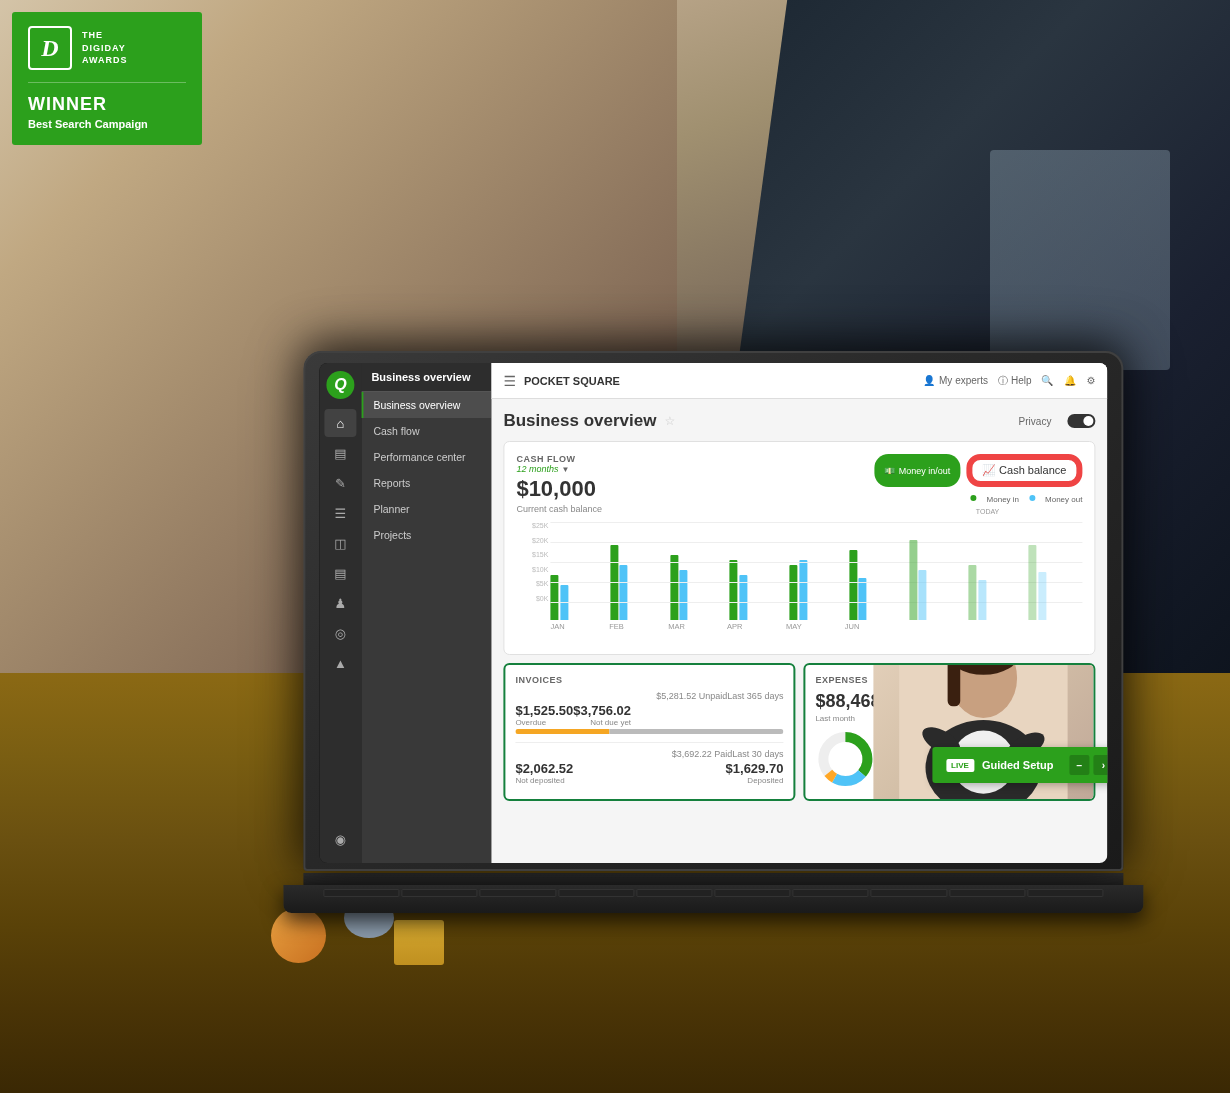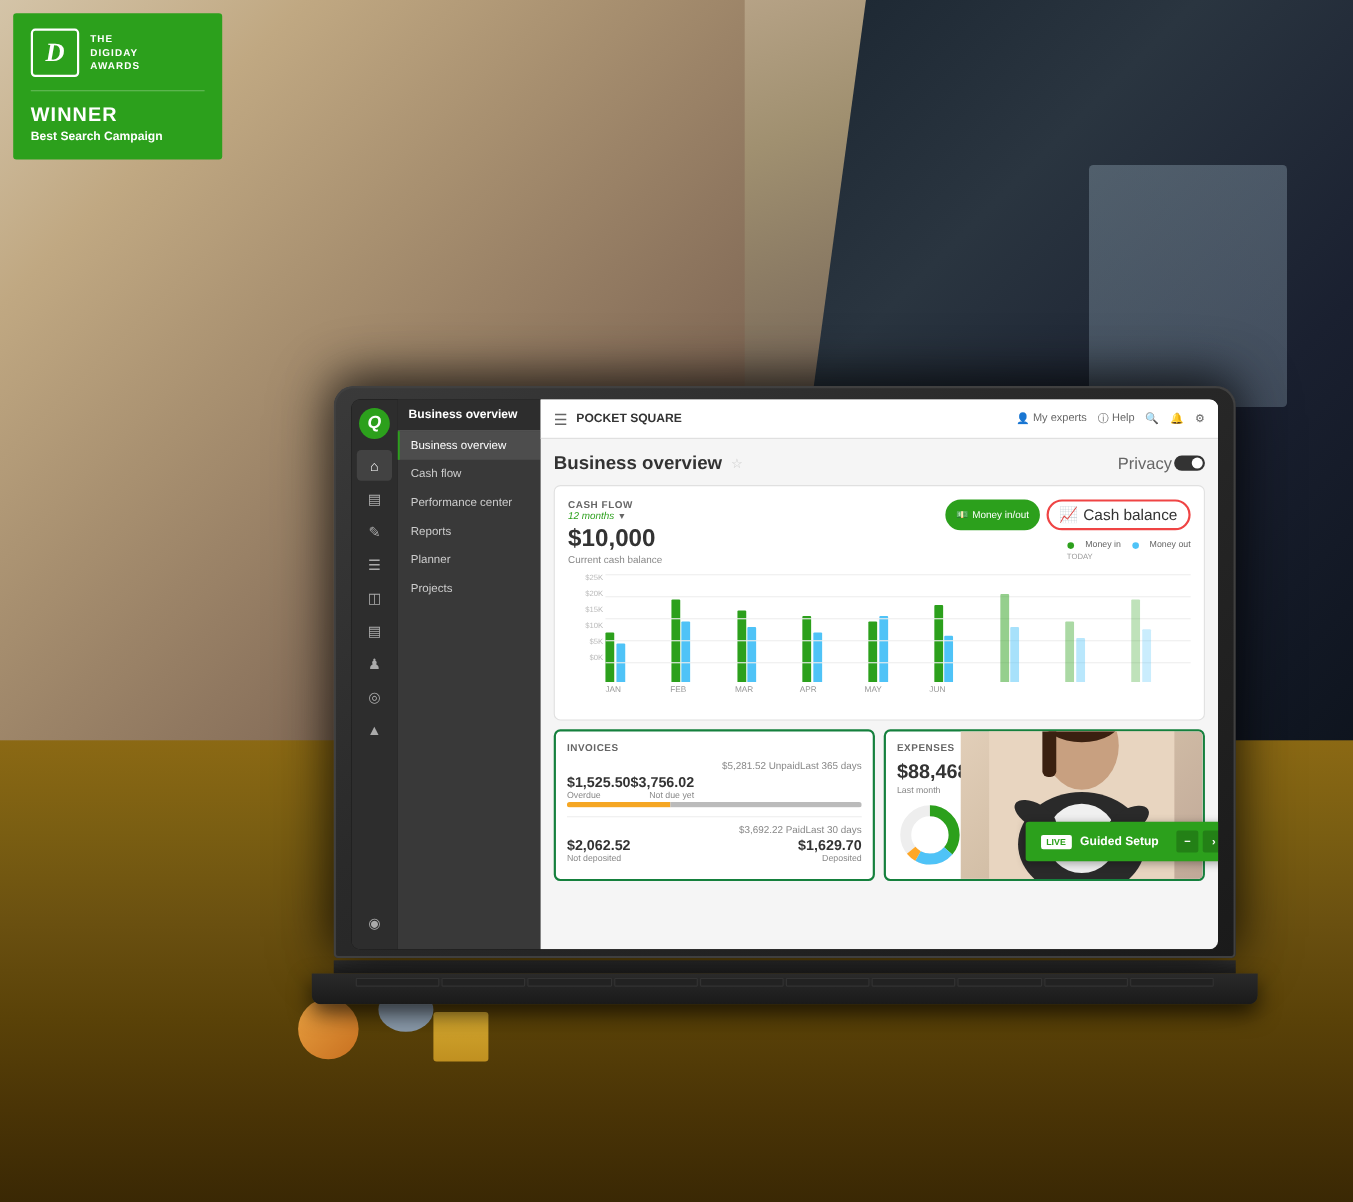--- a/index.html
+++ b/index.html
@@ -311,22 +311,22 @@
     .page-title-text {
       font-size: 17px;
       font-weight: bold;
       color: #333;
     }
 
     .privacy-toggle {
       margin-left: auto;
       display: flex;
       align-items: center;
-      gap: 2px;
-      font-size: 15px;
+      gap: 16px;
+      font-size: 10px;
       color: #666;
     }
 
     .toggle-switch {
       width: 28px;
       height: 14px;
       background: #333;
       border-radius: 7px;
       position: relative;
     }
@@ -413,21 +413,21 @@
       font-size: 7.5px;
       color: #999;
       text-align: left;
       flex: 1;
     }
 
     
     .chart-legend {
       display: flex;
       gap: 10px;
-      align-items: flex-end;
+      align-items: flex-start;
       font-size: 8px;
       color: #666;
       margin-bottom: 4px;
       justify-content: flex-end;
     }
 
     .legend-dot {
       width: 6px;
       height: 6px;
       border-radius: 50%;
@@ -451,24 +451,24 @@
       font-size: 9px;
       cursor: pointer;
       display: flex;
       align-items: center;
       gap: 3px;
     }
 
     .btn-outline {
       background: white;
       color: #333;
-      border: 2px solid #ef4444;
+      border: 6px solid #ef4444;
       border-radius: 14px;
       padding: 4px 10px;
-      font-size: 14px;
+      font-size: 11px;
       cursor: pointer;
     }
 
     
     .bottom-cards {
       display: flex;
       gap: 8px;
     }
 
     .bottom-card {

